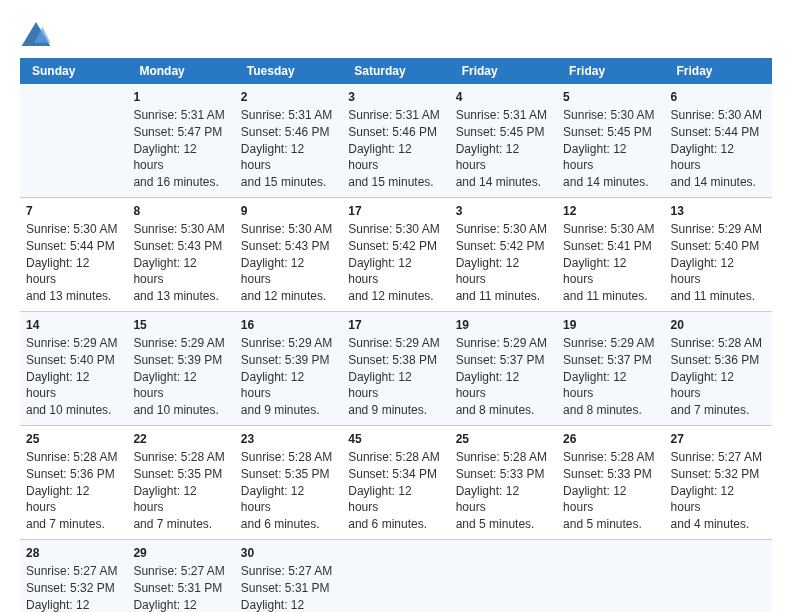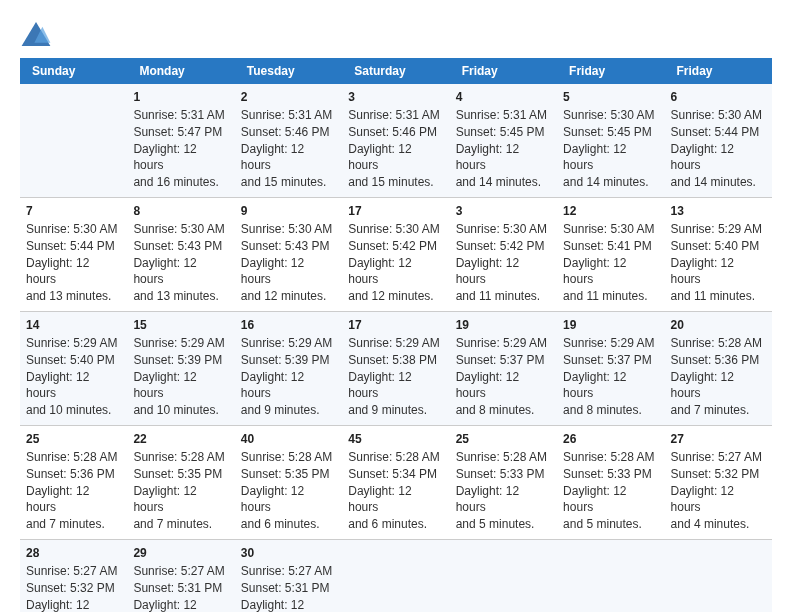--- a/index.html
+++ b/index.html
@@ -209,21 +209,21 @@
       <tr>
         <td>
           <div class="day-num">25</div>
           <div class="day-info">Sunrise: 5:28 AM<br>Sunset: 5:36 PM<br>Daylight: 12 hours<br>and 7 minutes.</div>
         </td>
         <td>
           <div class="day-num">22</div>
           <div class="day-info">Sunrise: 5:28 AM<br>Sunset: 5:35 PM<br>Daylight: 12 hours<br>and 7 minutes.</div>
         </td>
         <td>
-          <div class="day-num">40</div>
+          <div class="day-num">23</div>
           <div class="day-info">Sunrise: 5:28 AM<br>Sunset: 5:35 PM<br>Daylight: 12 hours<br>and 6 minutes.</div>
         </td>
         <td>
           <div class="day-num">45</div>
           <div class="day-info">Sunrise: 5:28 AM<br>Sunset: 5:34 PM<br>Daylight: 12 hours<br>and 6 minutes.</div>
         </td>
         <td>
           <div class="day-num">25</div>
           <div class="day-info">Sunrise: 5:28 AM<br>Sunset: 5:33 PM<br>Daylight: 12 hours<br>and 5 minutes.</div>
         </td>

